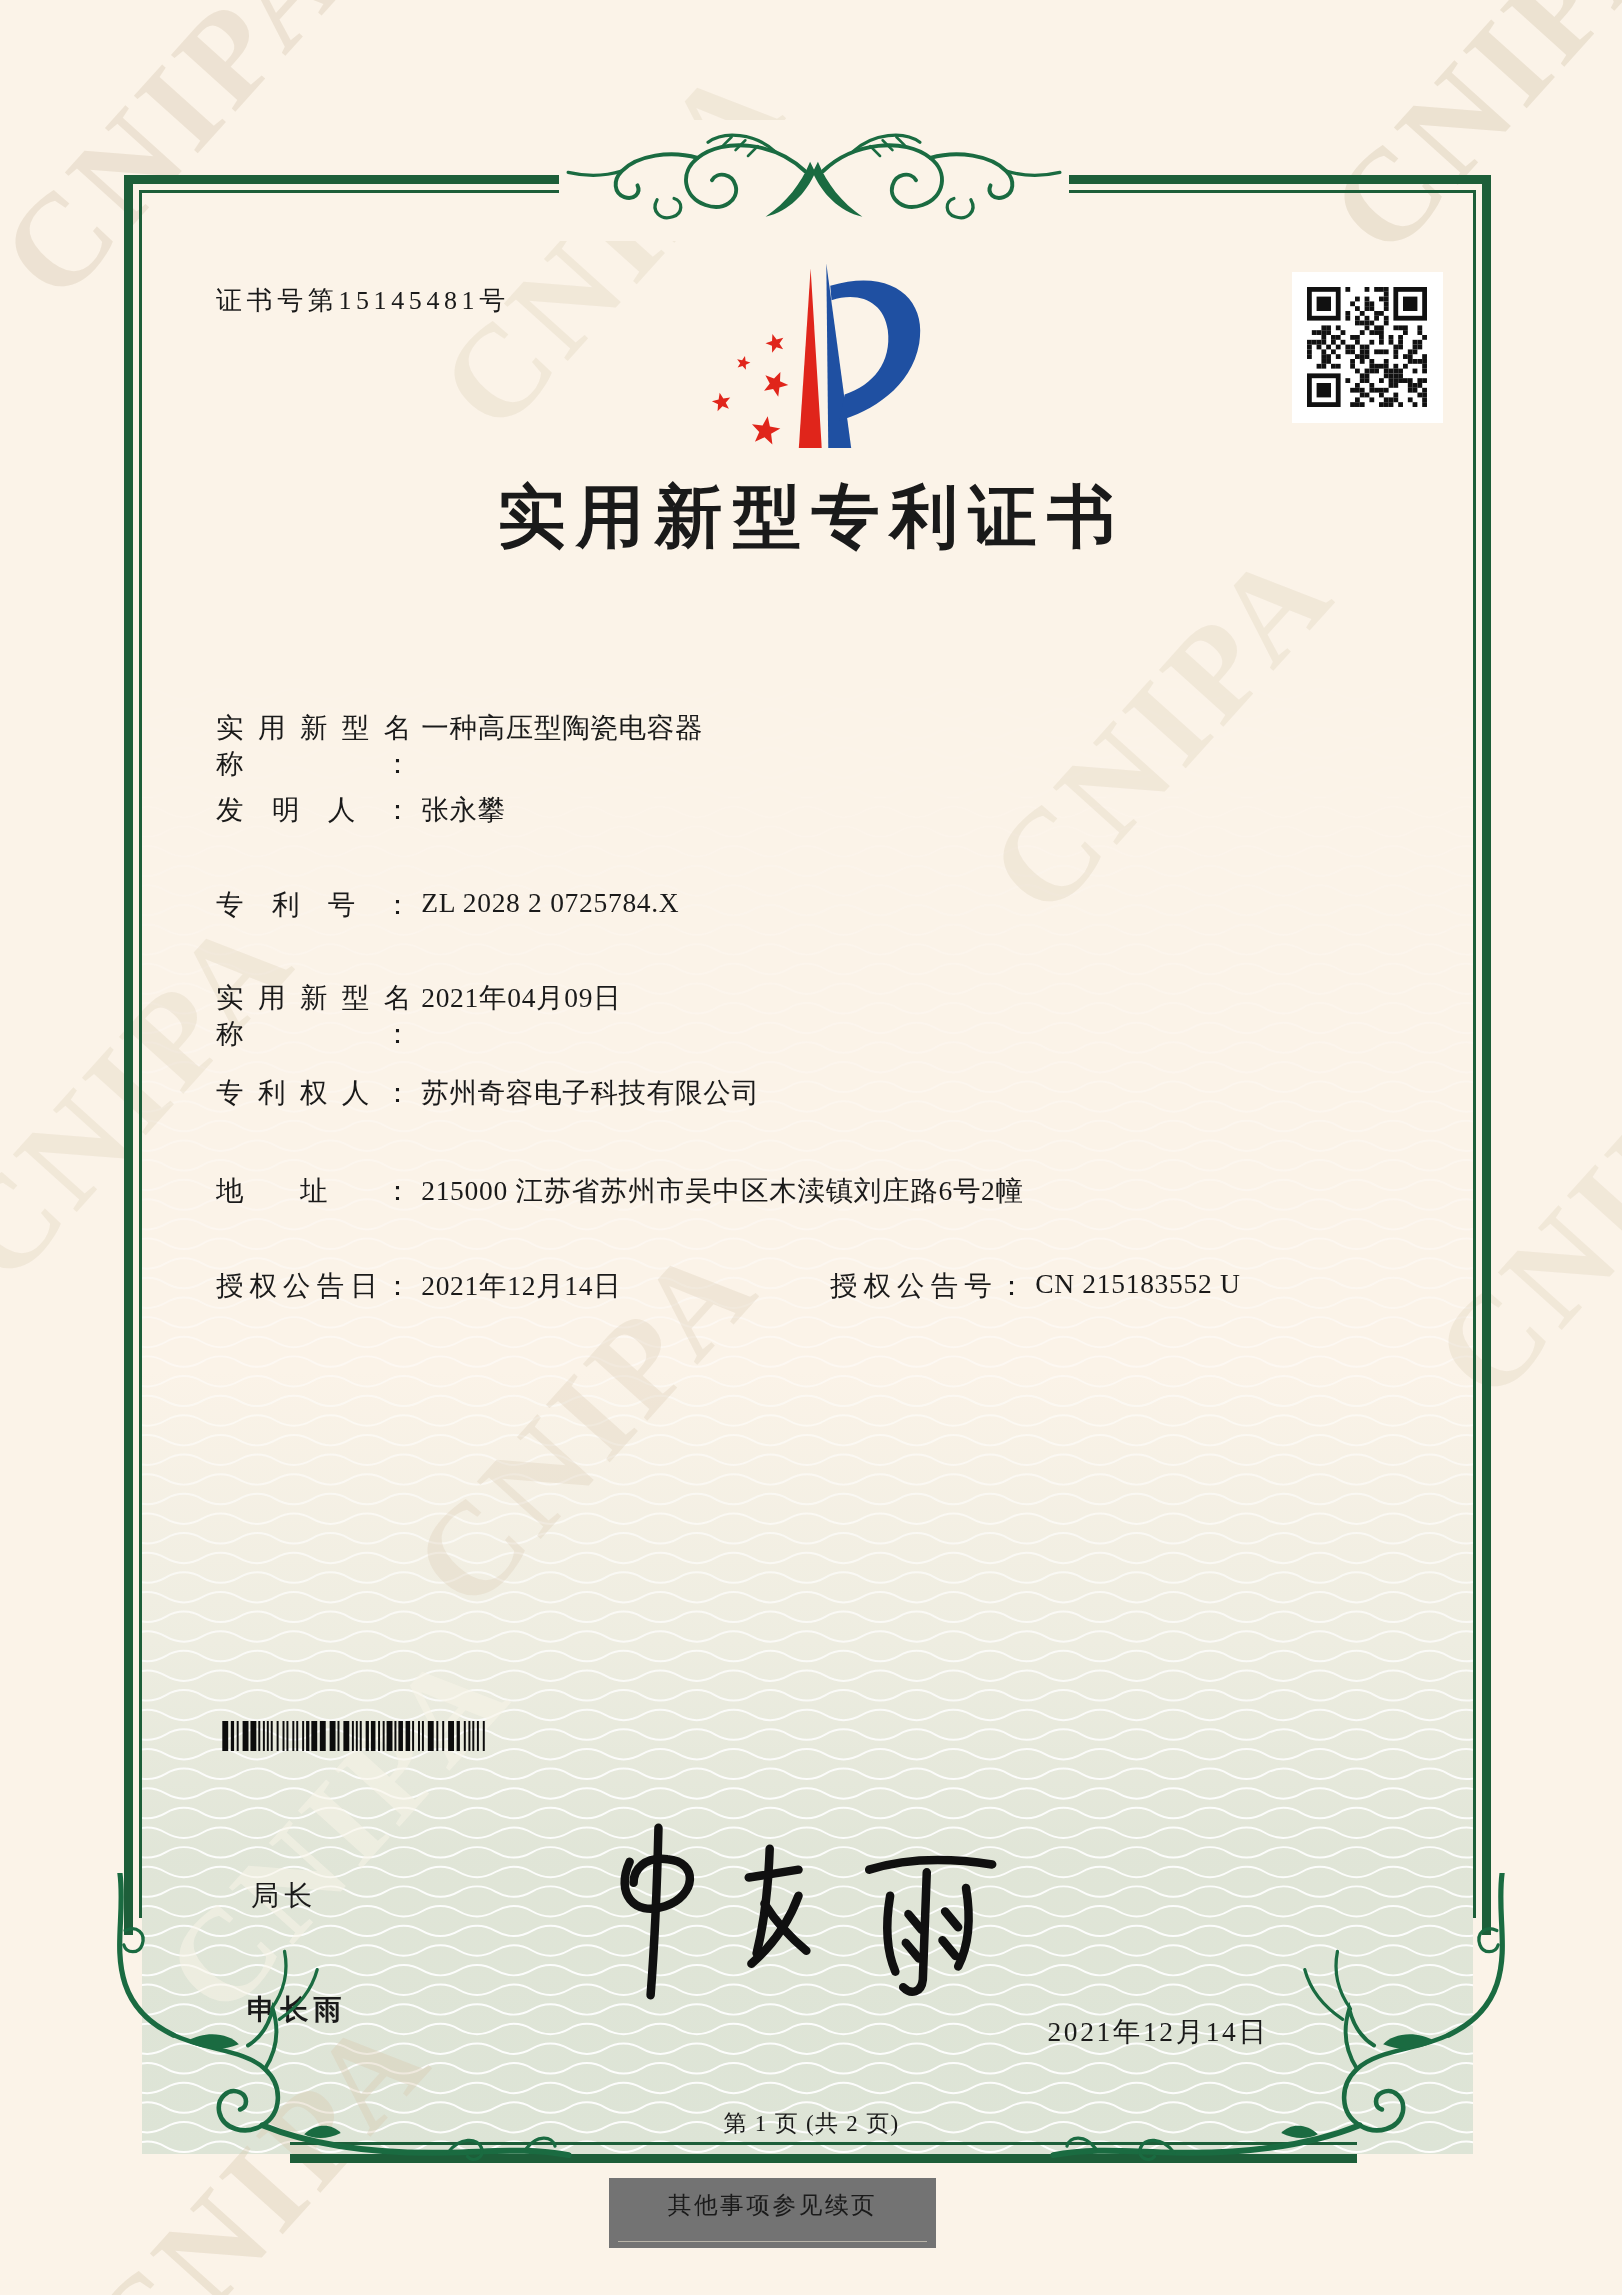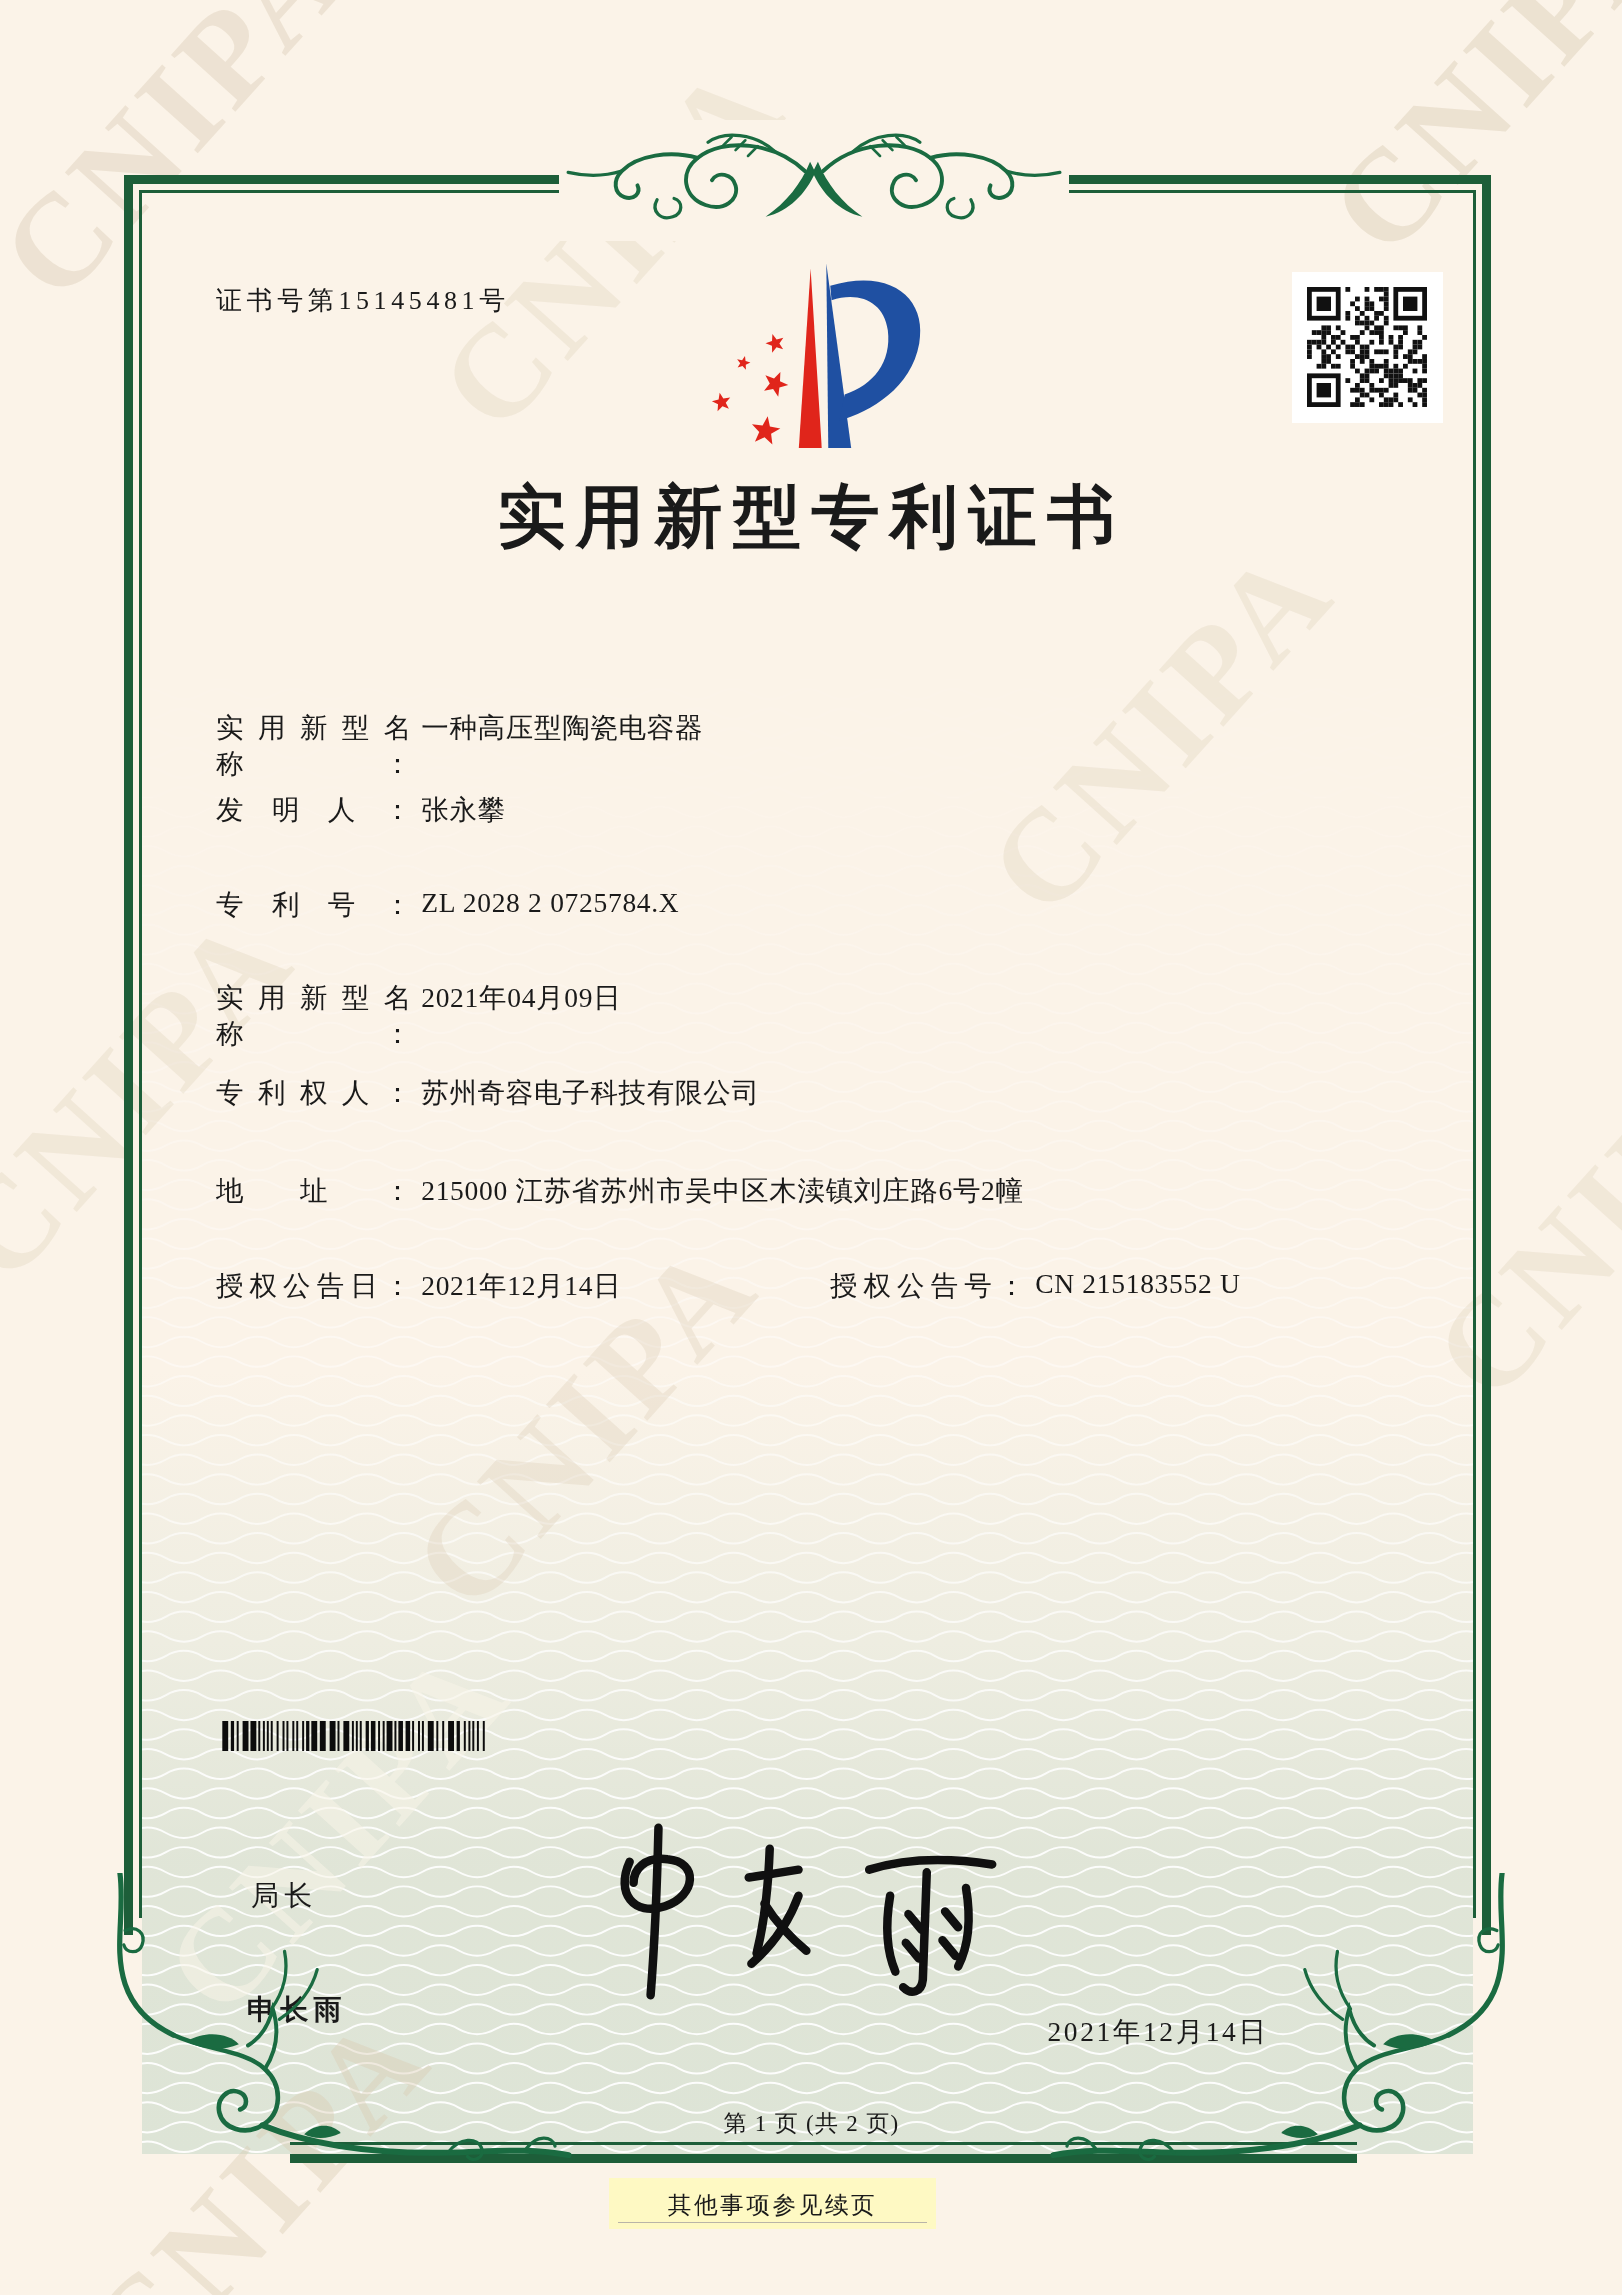--- a/index.html
+++ b/index.html
@@ -44,21 +44,21 @@
   .paras{position:absolute;left:196px;top:1336px;width:1171px;font-size:28px;line-height:48px;
          letter-spacing:1px;text-align:justify;}
   .paras p{margin:0;text-indent:2em;}
   .barcode{position:absolute;left:221px;top:1721px;width:269px;height:30px;}
   .sig-role{position:absolute;left:251px;top:1877px;font-size:28px;font-weight:400;letter-spacing:5.2px;}
   .sig-name{position:absolute;left:247px;top:1947px;font-size:28px;font-weight:600;letter-spacing:5.2px;margin-top:44px;}
   .signature{position:absolute;left:576px;top:1820px;width:445px;height:183px;}
   .signature path{fill:none;stroke:#101010;stroke-width:6.5;stroke-linecap:round;}
   .date{position:absolute;left:903px;top:2014px;width:510px;text-align:center;font-size:27.5px;letter-spacing:2.6px;}
   .page-ind{position:absolute;left:0;top:2108px;width:100%;text-align:center;font-size:23px;letter-spacing:1.3px;}
-  .foot-note{position:absolute;left:609px;top:2178px;width:327px;height:51px;background:#fef9c3;z-index:4;
+  .foot-note{position:absolute;left:609px;top:2178px;width:327px;height:70px;background:#737373;z-index:4;
              text-align:center;}
   .foot-note span{display:inline-block;margin-top:10.5px;font-size:23.6px;letter-spacing:2.6px;}
   .foot-note::after{content:"";position:absolute;left:9.2px;right:9.2px;bottom:6.5px;border-bottom:1.3px solid #b9b4a8;}
   .orn path{stroke:#1a6b41;fill:none;stroke-linecap:round;}
   .orn .fill{fill:#1a6b41;stroke:none;}
 </style>
 </head>
 <body>
 
 <div class="page">

